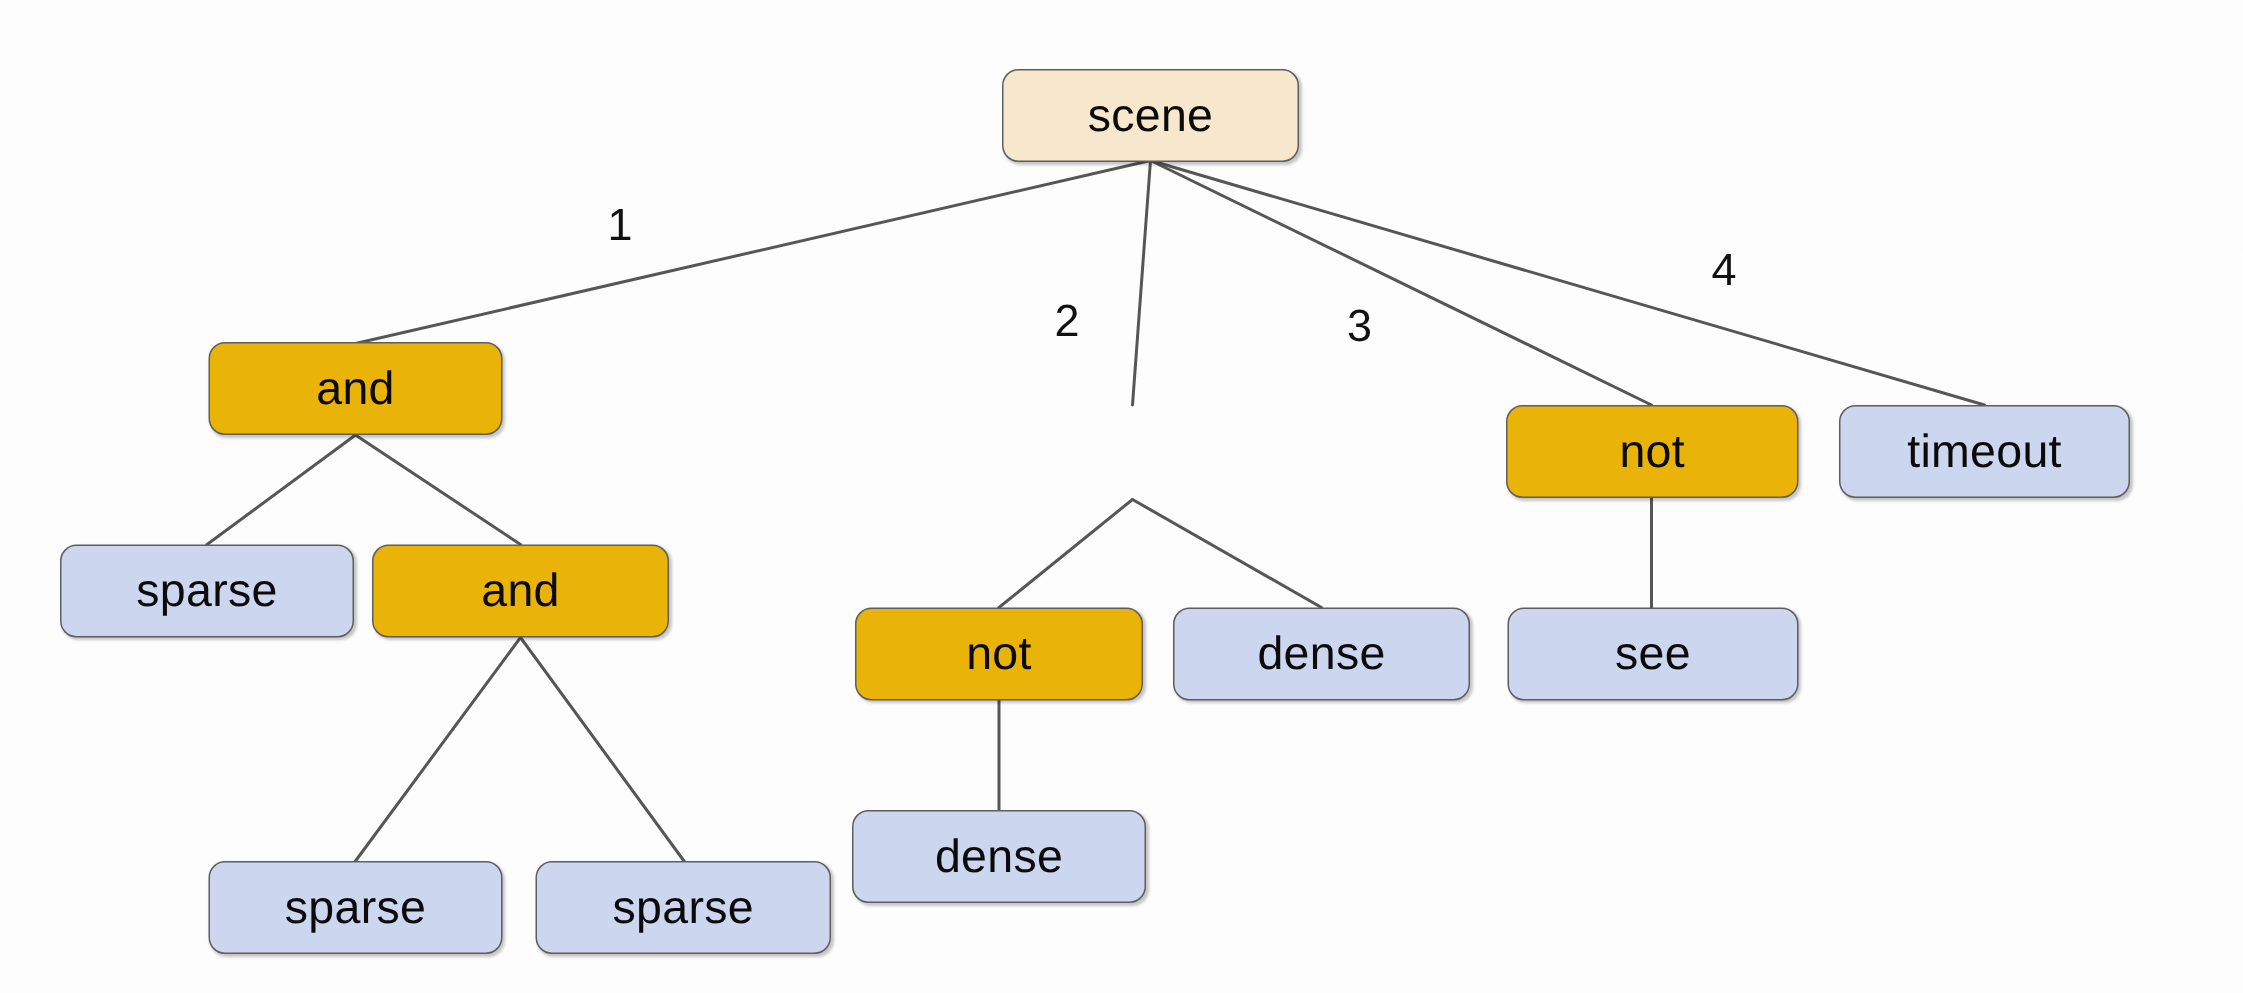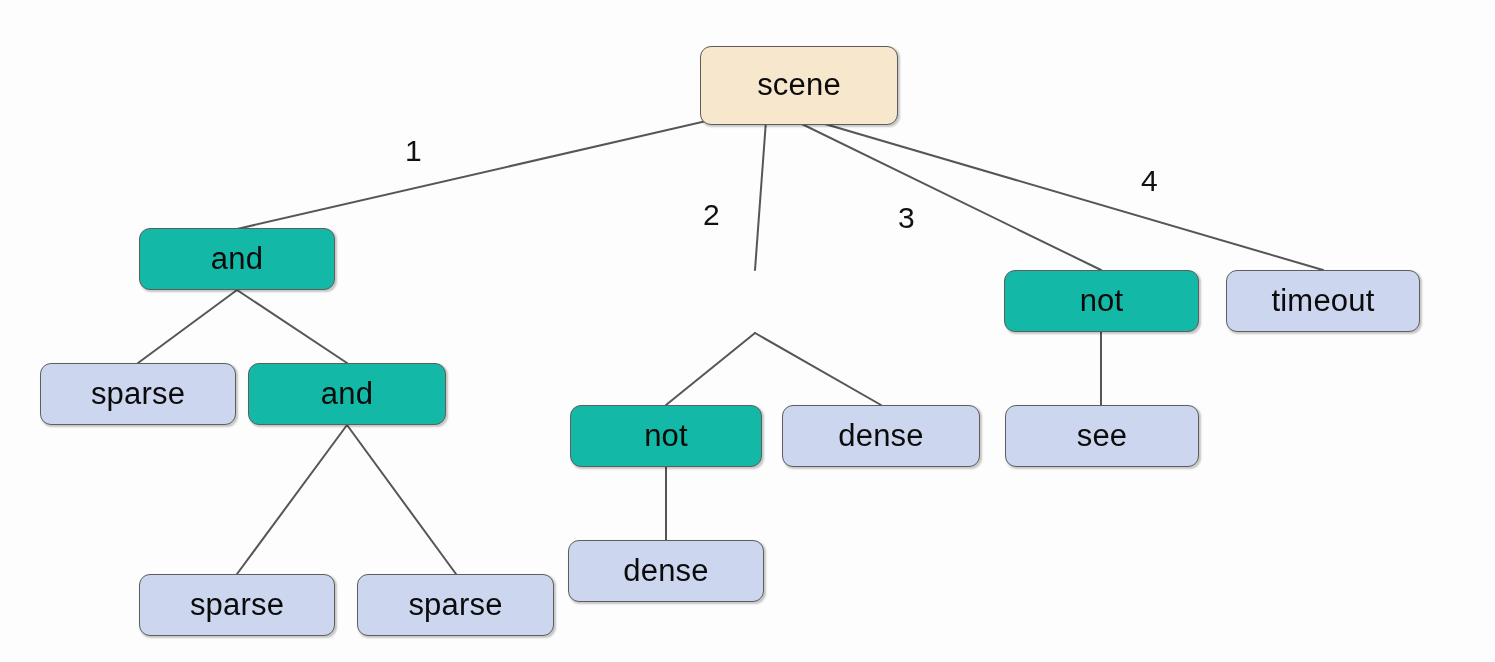--- a/index.html
+++ b/index.html
@@ -35,21 +35,21 @@
     align-items: center;
     justify-content: center;
     font-size: 31px;
     color: #0b0b0b;
     letter-spacing: 0.2px;
     line-height: 1;
     white-space: nowrap;
     box-shadow: 1.5px 1.5px 2px rgba(0,0,0,0.22);
   }
   .node.root   { background: #f6e7cd; }
-  .node.op     { background: #14b8a6; }
+  .node.op     { background: #eab308; }
   .node.leaf   { background: #ccd7ef; }
   .node-label {
     pointer-events: none;
     transform: translateY(-1px);
   }
   .edge-label {
     position: absolute;
     font-size: 30px;
     color: #111111;
     line-height: 1;
@@ -67,21 +67,21 @@
       <line x1="767" y1="107" x2="1323" y2="270" stroke="#565656" stroke-width="2" stroke-linecap="round"></line>
       <line x1="237" y1="290" x2="138" y2="363" stroke="#565656" stroke-width="2" stroke-linecap="round"></line>
       <line x1="237" y1="290" x2="347" y2="363" stroke="#565656" stroke-width="2" stroke-linecap="round"></line>
       <line x1="347" y1="425" x2="237" y2="574" stroke="#565656" stroke-width="2" stroke-linecap="round"></line>
       <line x1="347" y1="425" x2="456" y2="574" stroke="#565656" stroke-width="2" stroke-linecap="round"></line>
       <line x1="755" y1="333" x2="666" y2="405" stroke="#565656" stroke-width="2" stroke-linecap="round"></line>
       <line x1="755" y1="333" x2="881" y2="405" stroke="#565656" stroke-width="2" stroke-linecap="round"></line>
       <line x1="666" y1="467" x2="666" y2="540" stroke="#565656" stroke-width="2" stroke-linecap="round"></line>
       <line x1="1101" y1="332" x2="1101" y2="405" stroke="#565656" stroke-width="2" stroke-linecap="round"></line>
     </svg>
-<div class="node root" style="left: 668px; top: 46px; width: 198px; height: 79px; margin-left: 32px;">
+<div class="node root" style="left: 668px; top: 46px; width: 198px; height: 62px;">
       <span class="node-label">scene</span>
     </div>
     <div class="node op" style="left: 139px; top: 228px; width: 196px; height: 62px;">
       <span class="node-label">and</span>
     </div>
     <div class="node op" style="left: 1004px; top: 270px; width: 195px; height: 62px;">
       <span class="node-label">not</span>
     </div>
     <div class="node leaf" style="left: 1226px; top: 270px; width: 194px; height: 62px;">
       <span class="node-label">timeout</span>

